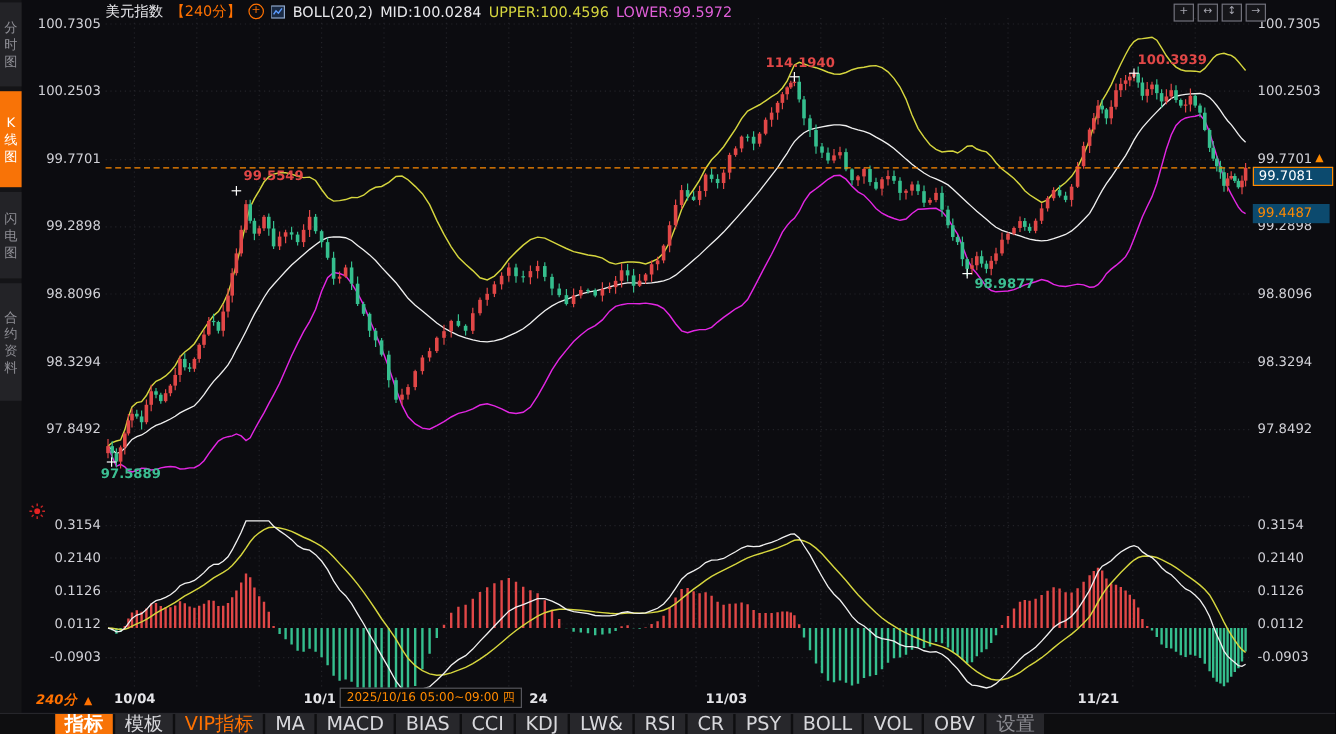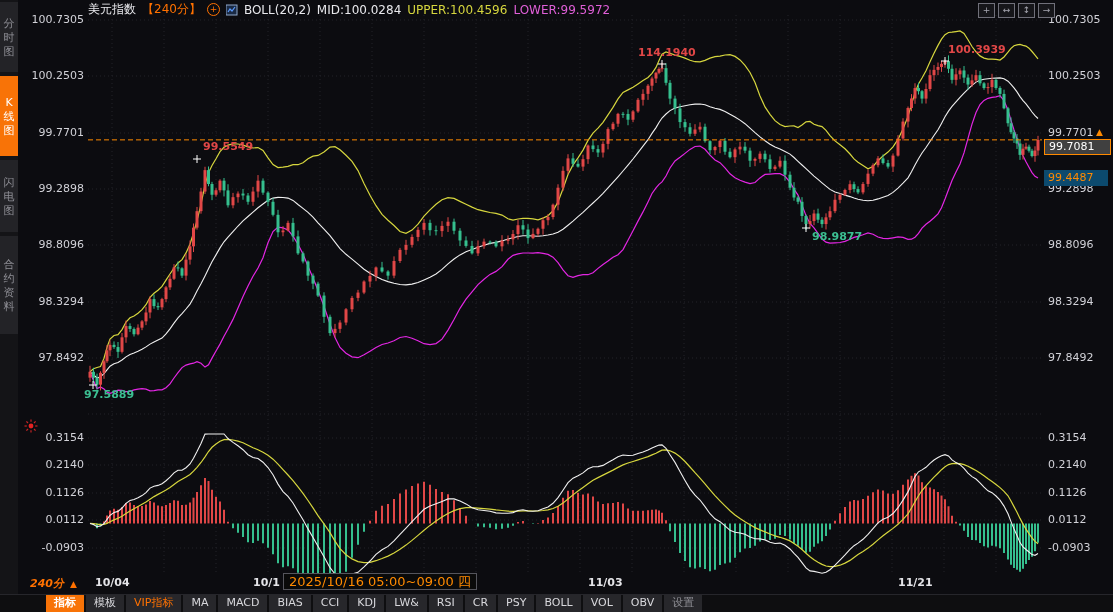--- a/index.html
+++ b/index.html
@@ -22,44 +22,44 @@
   .win-icons{position:absolute;top:3px;left:978px;display:flex;gap:3px;z-index:5;}
   .win-icons .wi{width:15px;height:13px;border:1px solid #70707a;color:#a8a8b2;font-size:9px;
     line-height:12px;text-align:center;background:#16161a;cursor:pointer;}
   
   .ylabel{position:absolute;font-size:11px;color:#d2d2d8;line-height:14px;z-index:3;}
   .ylabel.left{width:62px;left:22px;text-align:right;}
   .ylabel.right{left:1048px;text-align:left;}
   .xlabel{position:absolute;top:576px;font-size:11px;font-weight:bold;color:#e4e4e8;z-index:3;}
   
   .price-box{position:absolute;left:1044px;top:139px;width:67px;height:16px;box-sizing:border-box;
-    border:1px solid #ff8a00;background:#404040;color:#fff;font-size:11px;line-height:14px;
+    border:1px solid #ff8a00;background:#0c4a6e;color:#fff;font-size:11px;line-height:14px;
     padding-left:4px;z-index:6;}
   .price-tag2{position:absolute;left:1044px;top:170px;width:60px;height:16px;background:#0c4a6e;
     color:#ff8a00;font-size:11px;line-height:16px;padding-left:4px;z-index:5;}
   .up-arrow{position:absolute;left:1096px;top:127px;color:#ff8a00;font-size:9px;z-index:6;}
   
   .macd-hdr{position:absolute;top:419px;left:88px;height:14px;display:flex;gap:8px;font-size:12px;
     color:#e8e8ec;white-space:nowrap;z-index:5;}
   .macd-hdr .yellow{color:#d6d63e;}
   .macd-hdr .magenta{color:#e05fd8;}
   
   .anno{position:absolute;font-size:11px;font-weight:bold;z-index:4;}
   
   .period-label{position:absolute;left:30px;top:576px;color:#ff7100;font-size:11px;font-weight:bold;z-index:4;cursor:pointer;font-style:italic;}
   .period-label .tri{font-size:9px;margin-left:6px;}
   .tooltip-box{position:absolute;left:283px;top:573px;height:17px;box-sizing:border-box;border:1px solid #55555c;
-    background:#0a0a0a;color:#ff8a00;font-size:13px;line-height:15px;padding:0 5px;z-index:5;white-space:nowrap;}
+    background:#0a0a0a;color:#ff8a00;font-size:10px;line-height:15px;padding:0 5px;z-index:5;white-space:nowrap;}
   .watermark{position:absolute;left:985px;top:566px;font-size:30px;color:#bdbdc4;letter-spacing:1px;z-index:4;}
   
   .toolbar{position:absolute;left:0;bottom:0;width:1113px;height:17px;background:#0e0e10;border-top:1px solid #26262b;z-index:6;
     display:flex;align-items:center;}
   .toolbar .pad{width:46px;flex:none;}
   .tb{flex:none;height:17px;line-height:15px;padding:0 8px;margin-right:2px;background:#27272b;color:#d8d8dc;
-    font-size:11px;cursor:pointer;}
+    font-size:16px;cursor:pointer;}
   .tb.active{background:#f87307;color:#fff;font-weight:bold;}
   .tb.vip{color:#ff7100;}
   .tb.dim{color:#8e8e94;}
   .sun-icon{position:absolute;left:24px;top:419px;z-index:5;}
   svg#chart-svg{position:absolute;left:0;top:0;z-index:1;}
 </style>
 </head>
 <body>
 
 <div id="app">

